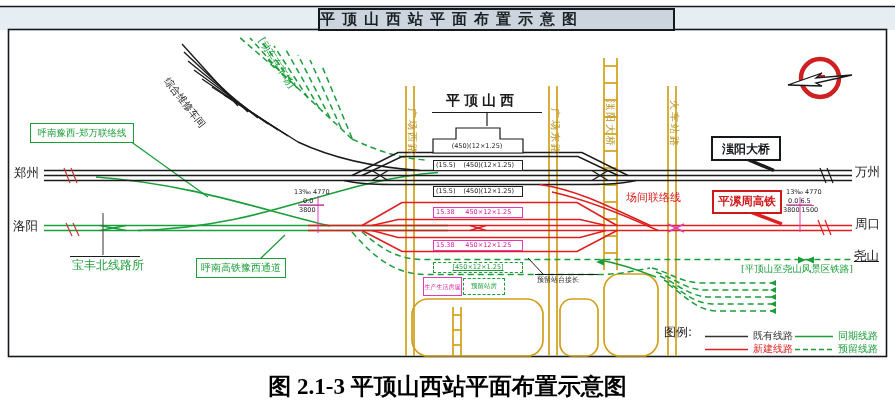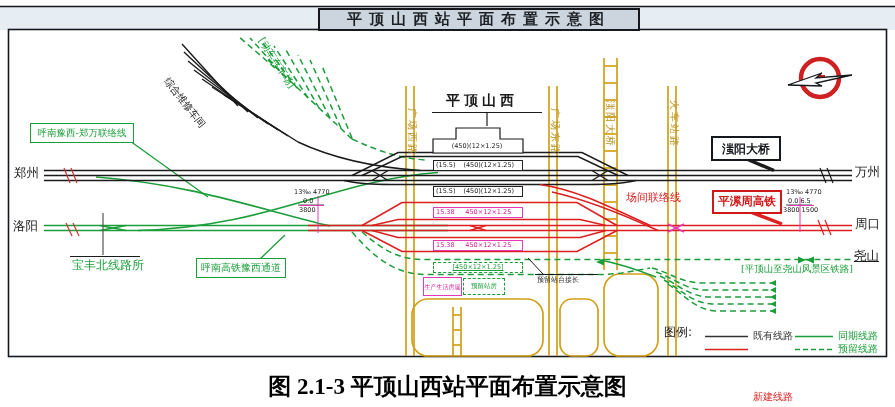--- a/index.html
+++ b/index.html
@@ -11,23 +11,23 @@
   .boxlbl{position:absolute;background:#fff;display:flex;align-items:center;
           justify-content:center;line-height:1;white-space:nowrap;}
   .platform{position:absolute;left:433px;width:88px;height:9px;background:#fff;
             display:flex;align-items:center;font-size:6.5px;line-height:1;}
   .platform .dim{margin-left:2px;}
   .platform .plabel{flex:1;text-align:center;}
   .vert{transform-origin:left top;transform:rotate(90deg);}
   .diag52{transform-origin:left top;transform:rotate(52deg);}
   .diag57{transform-origin:left top;transform:rotate(57deg);}
   #title-band{position:absolute;left:0;top:7px;width:895px;height:23px;background:#e6edf3;}
-  #title-box{position:absolute;left:318px;top:8px;width:322px;height:23px;background:#ccd5dd;
+  #title-box{position:absolute;left:318px;top:8px;width:357px;height:23px;background:#ccd5dd;
              border:2px solid #15181c;box-sizing:border-box;display:flex;align-items:center;
-             justify-content:center;}
+             }
   #title-box span{font-size:15px;font-weight:bold;letter-spacing:7px;color:#1c2126;}
   #caption{position:absolute;left:0;right:0;top:371px;text-align:center;
            font-family:"Liberation Serif","DejaVu Serif",serif;font-size:23px;
            font-weight:bold;color:#000;}
   #watermark{position:absolute;left:686px;top:352px;display:flex;align-items:center;opacity:.85;}
   #watermark .wm-text{font-size:26px;font-weight:bold;color:#9a9a9a;letter-spacing:1px;}
   svg{position:absolute;left:0;top:0;}
 </style>
 </head>
 <body>
@@ -247,19 +247,19 @@
 
   <div class="lbl black" style="left:294px;top:189px;font-size:6.5px;">13‰ 4770</div>
   <div class="lbl black" style="left:303px;top:198px;font-size:6.5px;">0.0</div>
   <div class="lbl black" style="left:299px;top:207px;font-size:6.5px;">3800</div>
   <div class="lbl black" style="left:786px;top:189px;font-size:6.5px;">13‰ 4770</div>
   <div class="lbl black" style="left:788px;top:198px;font-size:6.5px;">0.0  6.5</div>
   <div class="lbl black" style="left:783px;top:207px;font-size:6.5px;">3800  1500</div>
 
   <div class="lbl black" style="left:664px;top:326px;font-size:12px;">图例:</div>
   <div class="lbl" style="left:753px;top:331px;font-size:10px;color:#333;">既有线路</div>
-  <div class="lbl red" style="left:753px;top:344px;font-size:10px;margin-top:48px;">新建线路</div>
+  <div class="lbl red" style="left:753px;top:344px;font-size:10px;">新建线路</div>
   <div class="lbl green" style="left:838px;top:331px;font-size:10px;">同期线路</div>
   <div class="lbl green" style="left:838px;top:344px;font-size:10px;">预留线路</div>
 
 
   <div id="caption">图 2.1-3 平顶山西站平面布置示意图</div>
 </div>
 
 </body></html>

